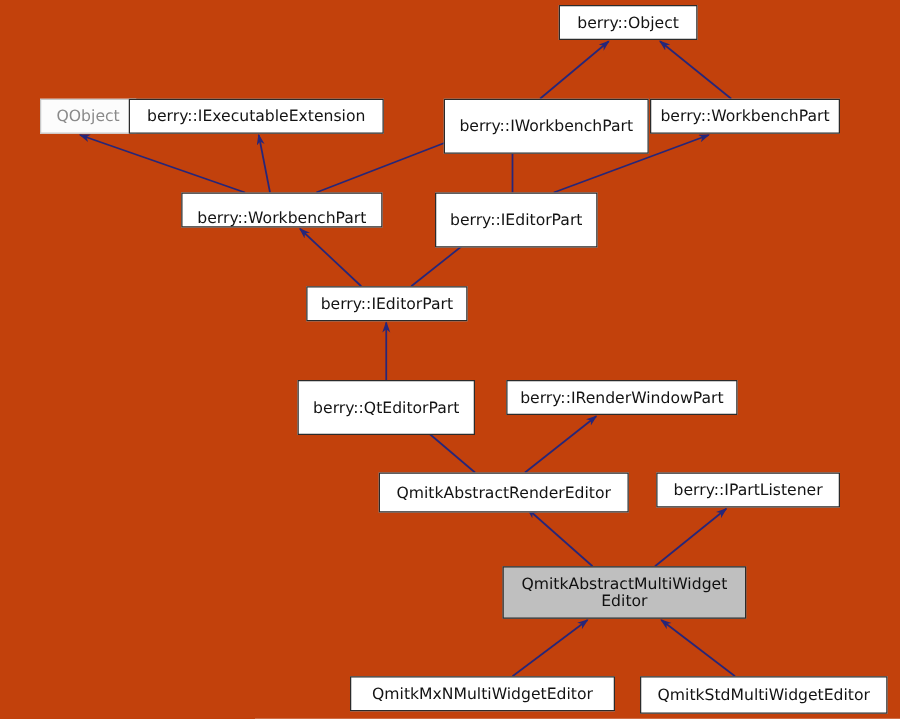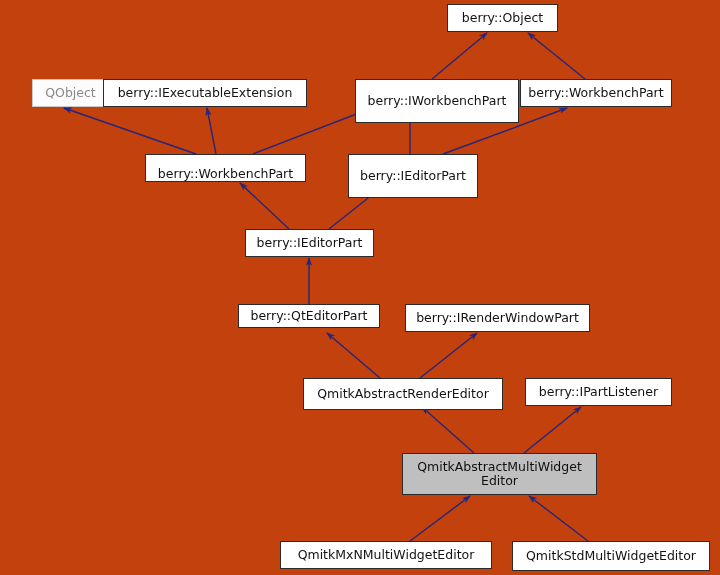--- a/index.html
+++ b/index.html
@@ -91,21 +91,21 @@
 
   <div id="node-layer">
       <div class="node" style="left: 447px; top: 4px; width: 111px; height: 28px;"><span class="node-label">berry::Object</span></div>
       <div class="node muted" style="left: 4px; top: 79px; width: 77px; height: 28px; margin-left: 28px;"><span class="node-label">QObject</span></div>
       <div class="node" style="left: 103px; top: 79px; width: 204px; height: 28px;"><span class="node-label">berry::IExecutableExtension</span></div>
       <div class="node" style="left: 331px; top: 79px; width: 164px; height: 44px; margin-left: 24px;"><span class="node-label">berry::IWorkbenchPart</span></div>
       <div class="node" style="left: 520px; top: 79px; width: 152px; height: 28px;"><span class="node-label">berry::WorkbenchPart</span></div>
       <div class="node" style="left: 145px; top: 154px; width: 161px; height: 28px; align-items: flex-end;"><span class="node-label">berry::WorkbenchPart</span></div>
       <div class="node" style="left: 348px; top: 154px; width: 130px; height: 44px; justify-content: center;"><span class="node-label">berry::IEditorPart</span></div>
       <div class="node" style="left: 245px; top: 229px; width: 129px; height: 28px;"><span class="node-label">berry::IEditorPart</span></div>
-      <div class="node" style="left: 238px; top: 304px; width: 142px; height: 24px;"><span class="node-label">berry::QtEditorPart</span></div>
+      <div class="node" style="left: 238px; top: 304px; width: 142px; height: 44px;"><span class="node-label">berry::QtEditorPart</span></div>
       <div class="node" style="left: 405px; top: 304px; width: 185px; height: 28px;"><span class="node-label">berry::IRenderWindowPart</span></div>
       <div class="node" style="left: 303px; top: 378px; width: 200px; height: 32px;"><span class="node-label">QmitkAbstractRenderEditor</span></div>
       <div class="node" style="left: 525px; top: 378px; width: 147px; height: 28px;"><span class="node-label">berry::IPartListener</span></div>
       <div class="node highlight" style="left: 402px; top: 453px; width: 195px; height: 42px;"><span class="node-label">QmitkAbstractMultiWidget
 Editor</span></div>
       <div class="node" style="left: 280px; top: 541px; width: 212px; height: 28px;"><span class="node-label">QmitkMxNMultiWidgetEditor</span></div>
       <div class="node" style="left: 512px; top: 541px; width: 198px; height: 30px;"><span class="node-label">QmitkStdMultiWidgetEditor</span></div>
     </div>
 
 </div>

